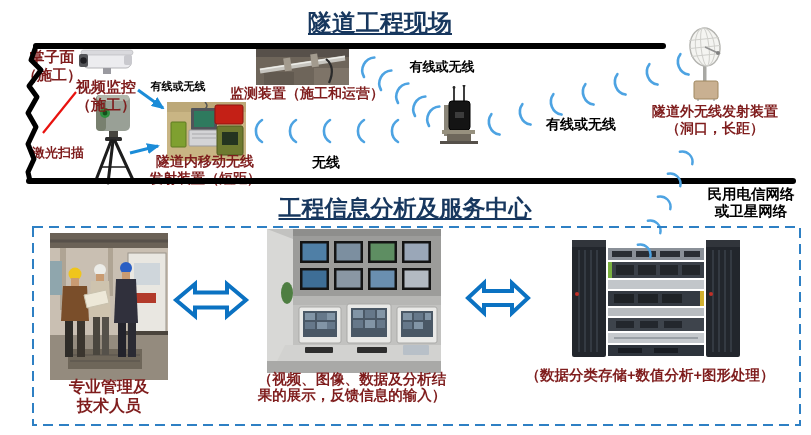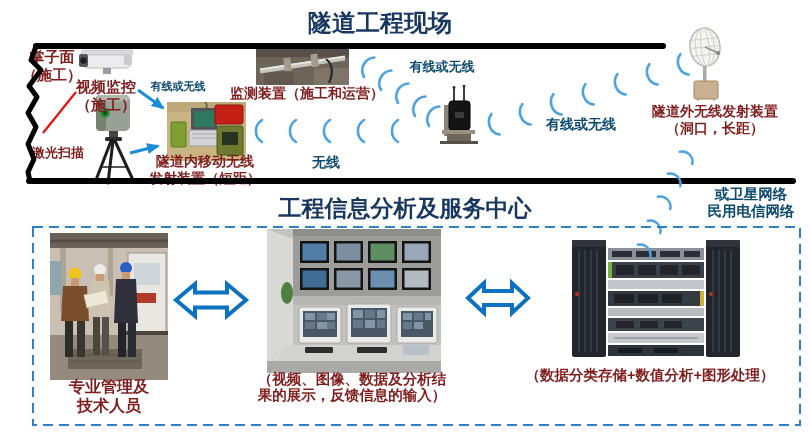--- a/index.html
+++ b/index.html
@@ -2,23 +2,23 @@
 <html><head>
 <meta charset="utf-8">
 <style>
   html,body{margin:0;padding:0;}
   body{
     width:811px;height:435px;position:relative;overflow:hidden;background:#ffffff;
     font-family:"Liberation Sans","DejaVu Sans",sans-serif;
   }
   .lbl{position:absolute;font-weight:bold;text-align:center;line-height:1.18;white-space:nowrap;}
   .red{color:#7f1d1d;}
-  .blue{color:#0c4a6e;}
+  .blue{color:#000000;}
   .lbl span{display:block;}
-  .title{position:absolute;font-weight:bold;color:#17375E;text-align:center;white-space:nowrap;}
+  .title{position:absolute;font-weight:bold;color:#17375E;text-align:center;white-space:nowrap;text-decoration:underline;}
   .photo{position:absolute;}
   .photo svg{display:block;}
   #overlay{position:absolute;left:0;top:0;pointer-events:none;}
 </style>
 </head>
 <body>
 
 <div class="title" style="left:240px;top:7px;width:280px;font-size:24px;">隧道工程现场</div>
 <div class="title" style="left:270px;top:193px;width:270px;font-size:23px;">工程信息分析及服务中心</div>
 
@@ -311,22 +311,22 @@
 <div class="lbl blue" style="left:540px;top:116px;width:82px;font-size:14px;">
   <span>有线或无线</span>
 </div>
 
 <div class="lbl red" style="left:635px;top:103px;width:160px;font-size:14px;">
   <span>隧道外无线发射装置</span>
   <span>（洞口，长距）</span>
 </div>
 
 <div class="lbl blue" style="left:698px;top:186px;width:106px;font-size:14.5px;">
+  <span>民用电信网络</span>
   <span>或卫星网络</span>
-  <span>民用电信网络</span>
 </div>
 
 <div class="lbl red" style="left:44px;top:378px;width:130px;font-size:16px;">
   <span>专业管理及</span>
   <span>技术人员</span>
 </div>
 
 <div class="lbl red" style="left:232px;top:371px;width:240px;font-size:14.5px;line-height:1.12;">
   <span>（视频、图像、数据及分析结</span>
   <span>果的展示，反馈信息的输入）</span>

